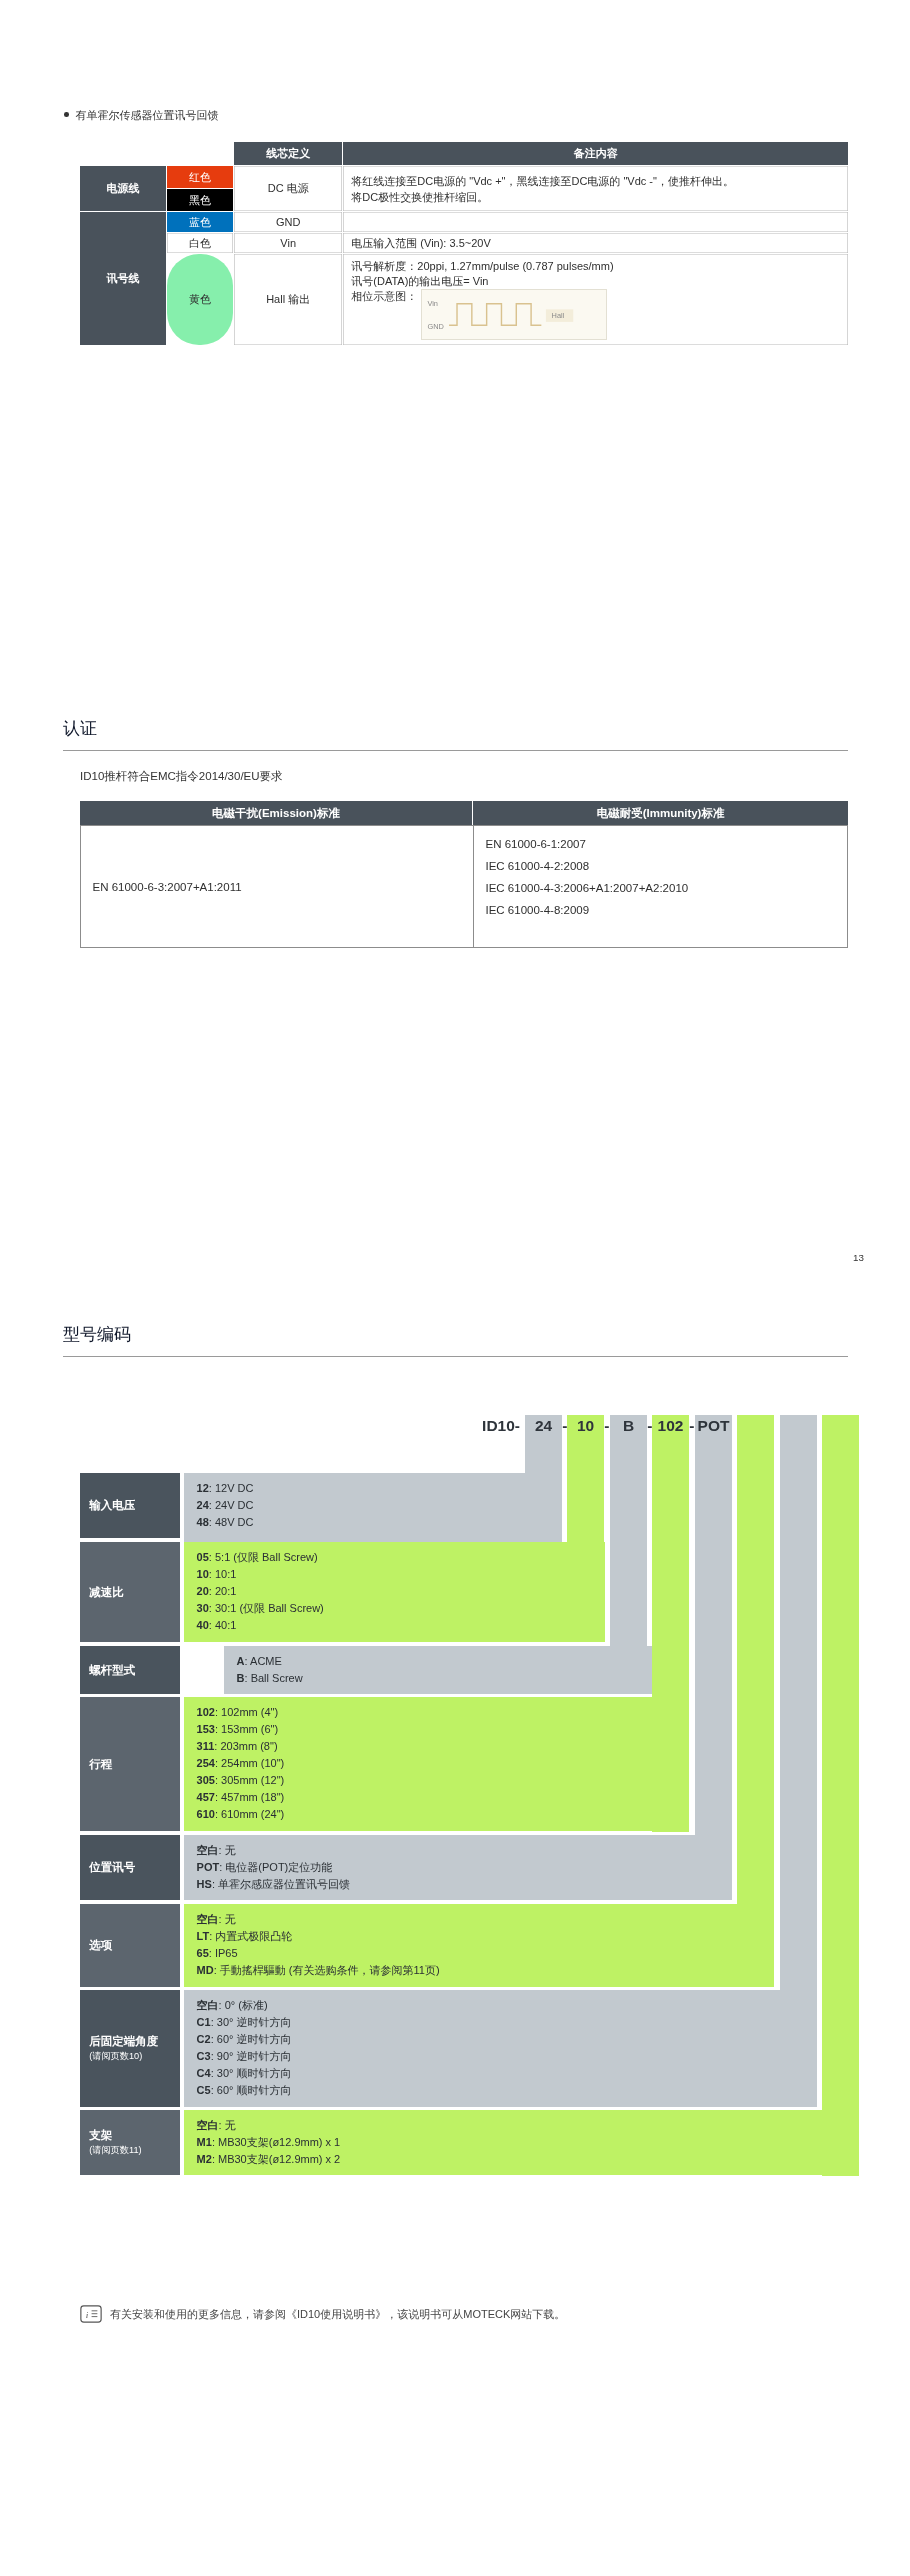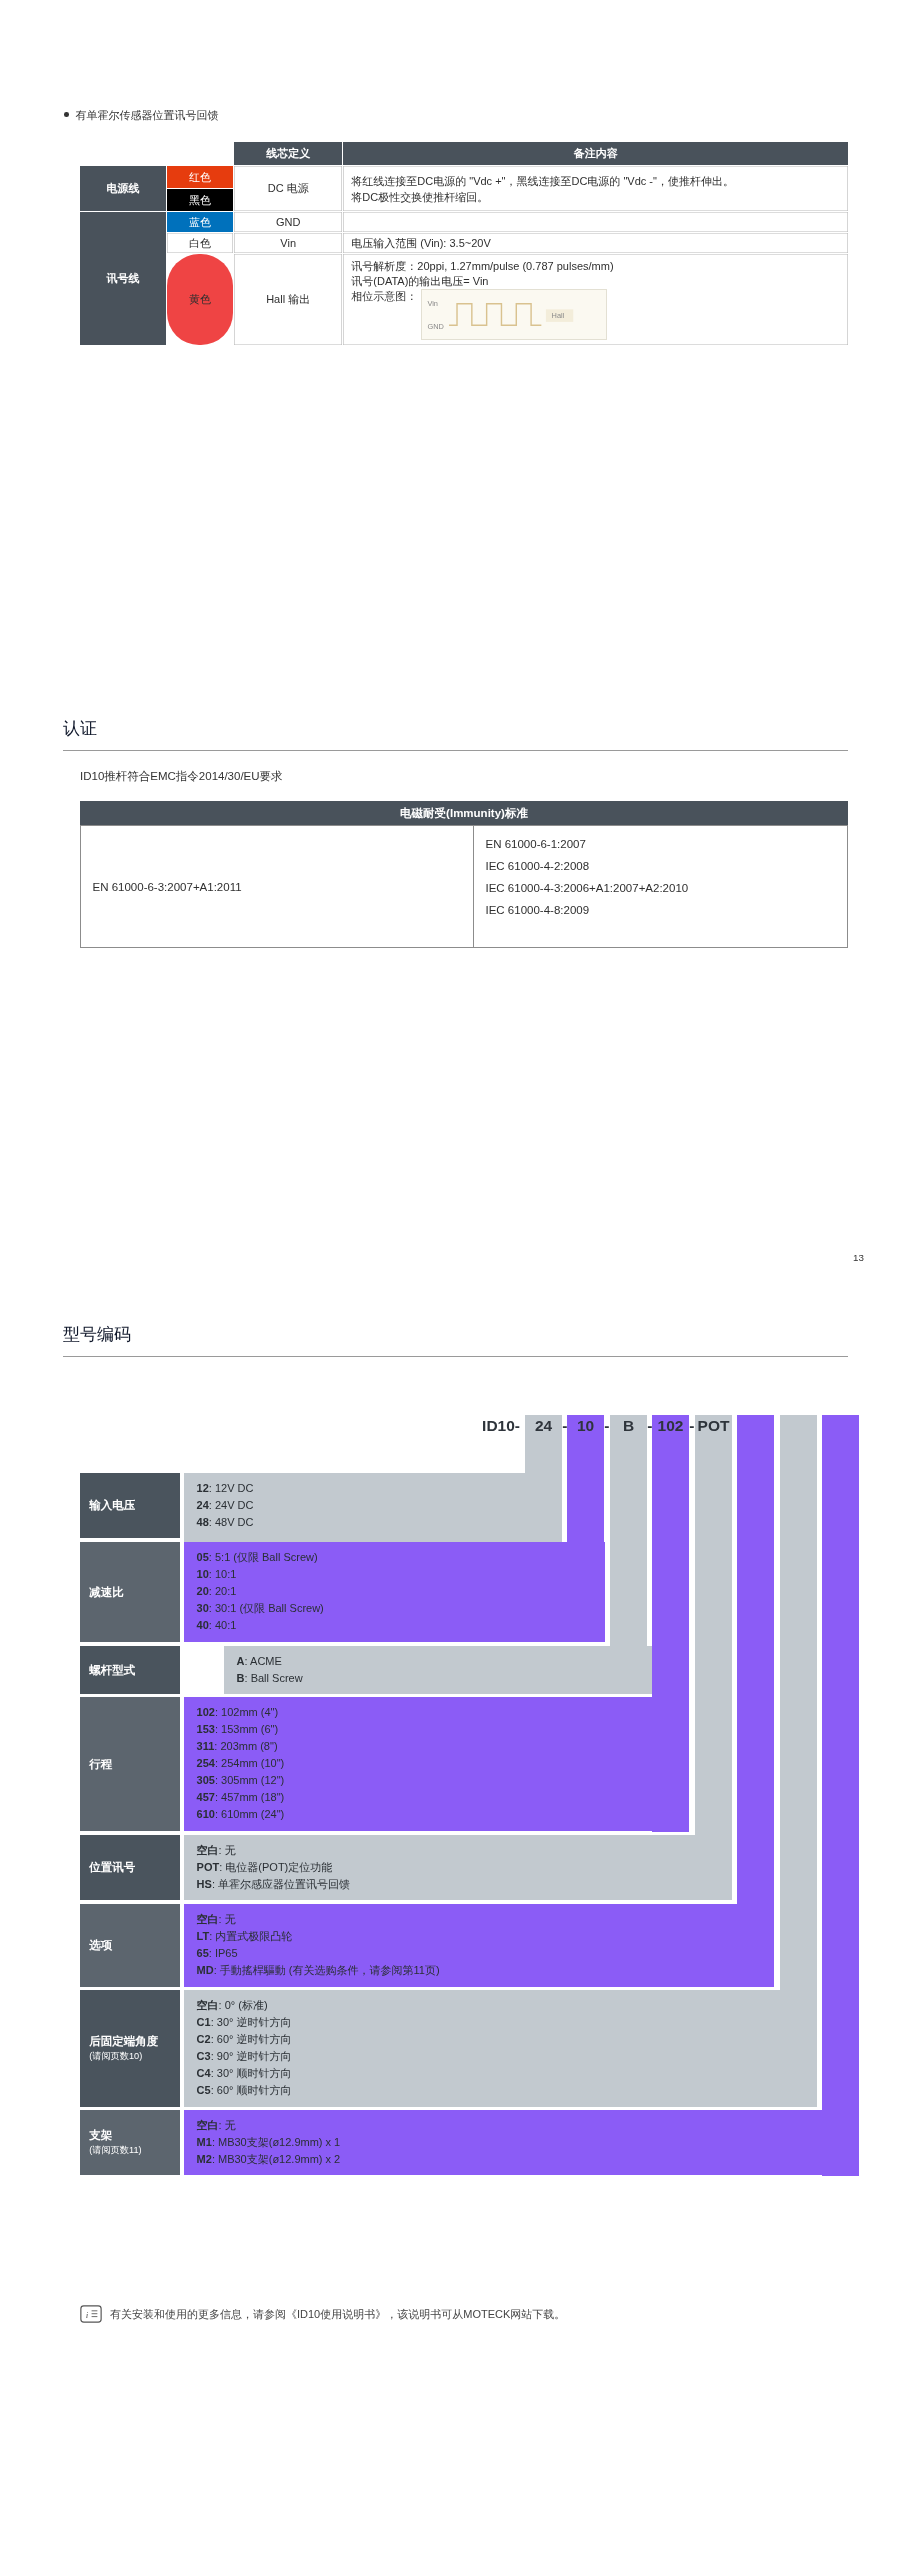--- a/index.html
+++ b/index.html
@@ -57,21 +57,21 @@
   .cert-body .cc1{width:392px;display:flex;align-items:center;padding-left:11.5px;font-size:11.5px;box-sizing:border-box;color:#2f2f2f;}
   .cert-body .cc2{flex:1;border-left:0.6px solid #8c8c8c;padding:6.9px 0 0 11.5px;font-size:11.5px;line-height:22px;box-sizing:border-box;color:#2f2f2f;}
 
   
   .page-number{position:absolute;left:853px;top:1252px;font-size:9.8px;color:#333;}
 
   
   #model-diagram{position:absolute;left:0;top:1400px;width:910px;height:803px;}
   .m-bar,.m-label,.m-content,.m-code{position:absolute;box-sizing:border-box;}
   .shade-a{background:#c2c9cf;}
-  .shade-b{background:#8b5cf6;}
+  .shade-b{background:#bef264;}
   .label-a{background:#4a545d;}
   .label-b{background:#5c656e;}
   .m-label{color:#fff;font-weight:bold;font-size:11.5px;display:flex;flex-direction:column;justify-content:center;padding-left:9.2px;}
   .m-sublabel{font-weight:normal;font-size:9.2px;margin-top:1.7px;}
   .m-content{padding:6.9px 4.6px 6.9px 12.6px;font-size:11px;color:#2a2f34;}
   .m-line{line-height:17px;white-space:nowrap;}
   .m-code{font-size:15.5px;font-weight:bold;color:#2e343b;line-height:17px;}
 
   
   .footer{position:absolute;left:80px;top:2305px;display:flex;align-items:center;}
@@ -92,21 +92,21 @@
     <div class="wt-cell wt-dark wt-h-def">线芯定义</div>
     <div class="wt-cell wt-dark wt-h-rem">备注内容</div>
 
     <div class="wt-cell wt-dark wt-g-power">电源线</div>
     <div class="wt-cell wt-dark wt-g-signal">讯号线</div>
 
     <div class="wt-cell wt-red wt-col-light" style="background: rgb(230, 60, 14);">红色</div>
     <div class="wt-cell wt-black wt-col-light" style="background: rgb(0, 0, 0);">黑色</div>
     <div class="wt-cell wt-blue wt-col-light" style="background: rgb(0, 113, 188);">蓝色</div>
     <div class="wt-cell wt-plain wt-white wt-col-dark">白色</div>
-    <div class="wt-cell wt-yellow wt-col-dark" style="background: #ef4444; border-radius: 32px;">黄色</div>
+    <div class="wt-cell wt-yellow wt-col-dark" style="background: #86efac; border-radius: 32px;">黄色</div>
 
     <div class="wt-cell wt-plain wt-def-dc">DC 电源</div>
     <div class="wt-cell wt-plain wt-def-gnd">GND</div>
     <div class="wt-cell wt-plain wt-def-vin">Vin</div>
     <div class="wt-cell wt-plain wt-def-hall">Hall 输出</div>
 
     <div class="wt-cell wt-plain wt-remark wt-rem-dc">
       <div>将红线连接至DC电源的 "Vdc +"，黑线连接至DC电源的 "Vdc -"，使推杆伸出。</div>
       <div>将DC极性交换使推杆缩回。</div>
     </div>
@@ -127,20 +127,21 @@
       </div>
     </div>
   </div>
 
   <div class="sec-title" style="top:717px">认证</div>
   <div class="sec-rule" style="top:750px"></div>
   <div class="cert-intro">ID10推杆符合EMC指令2014/30/EU要求</div>
 
   <div class="cert-table">
     <div class="cert-head">
+      <div class="cc1">电磁干扰(Emission)标准</div>
       <div class="cc2">电磁耐受(Immunity)标准</div>
     </div>
     <div class="cert-body">
       <div class="cc1">EN 61000-6-3:2007+A1:2011</div>
       <div class="cc2">
         <div>EN 61000-6-1:2007</div>
         <div>IEC 61000-4-2:2008</div>
         <div>IEC 61000-4-3:2006+A1:2007+A2:2010</div>
         <div>IEC 61000-4-8:2009</div>
       </div>

